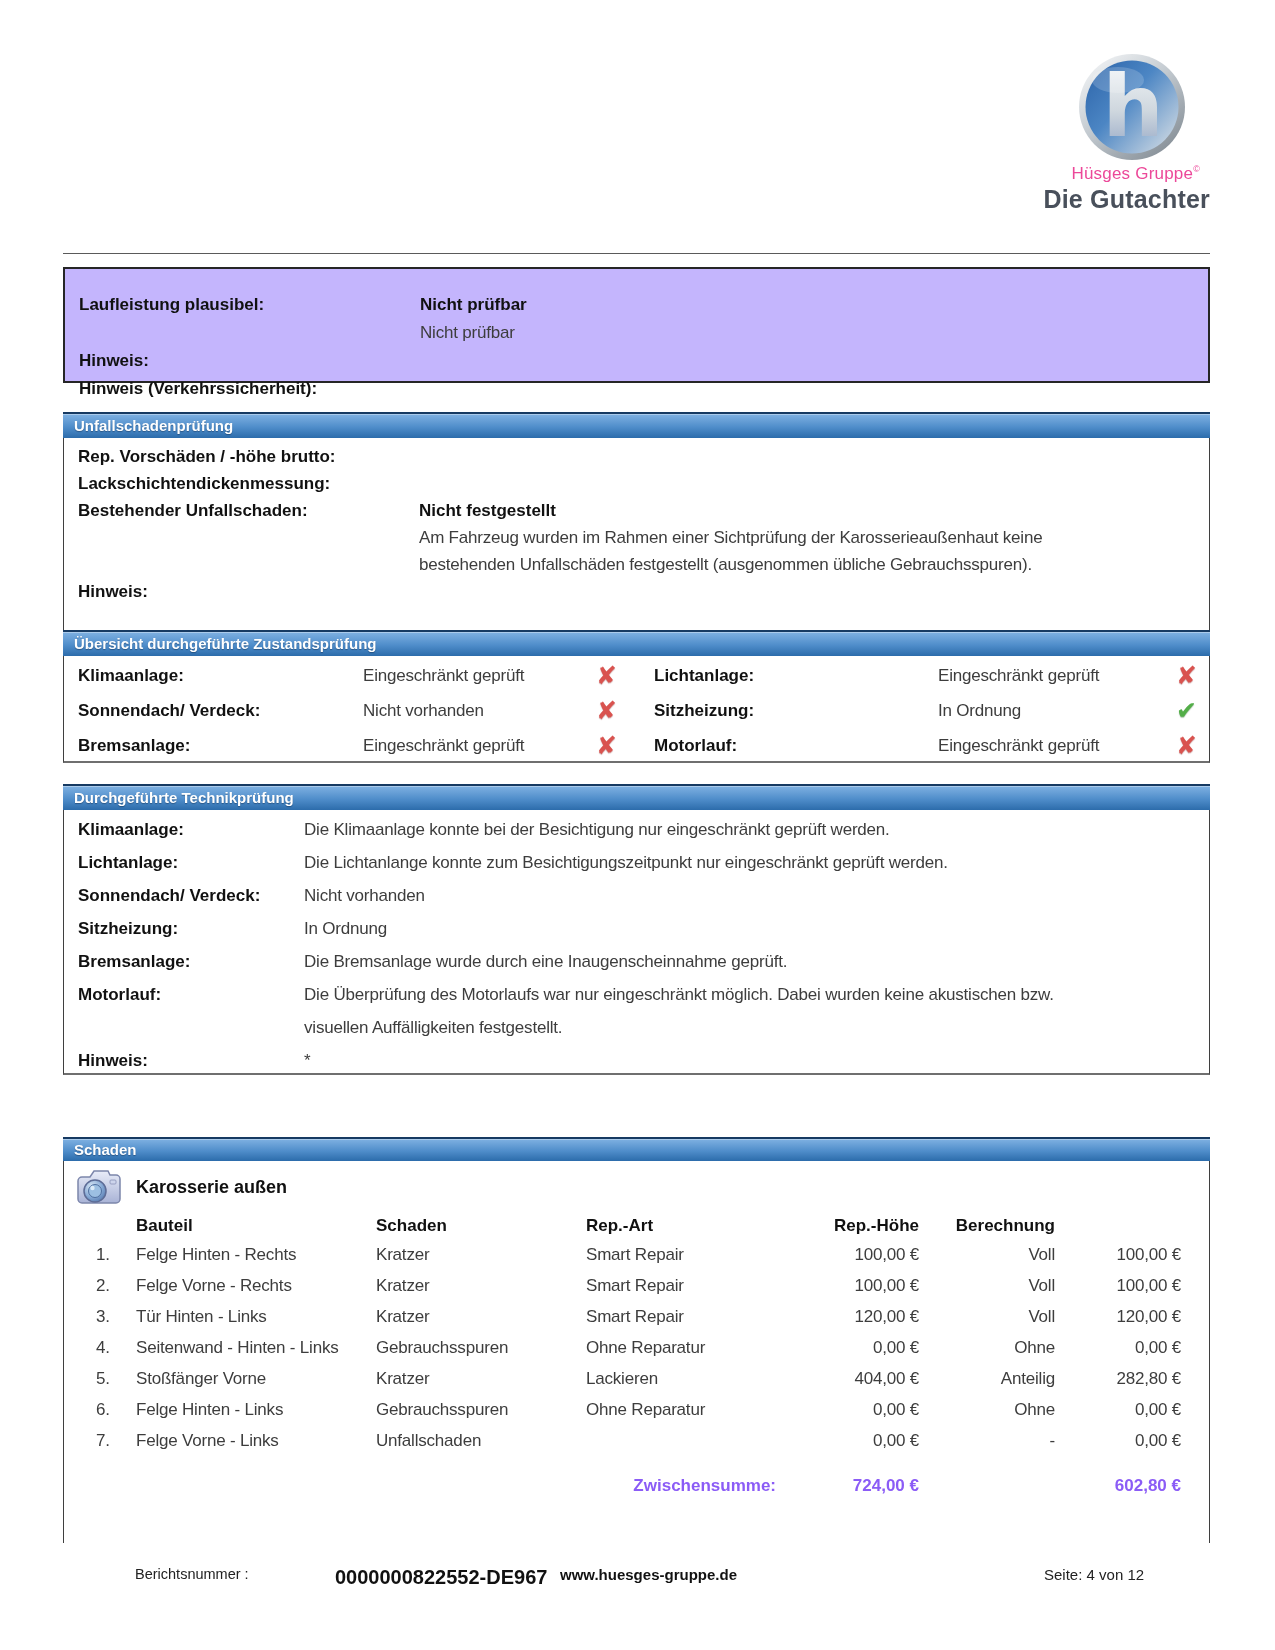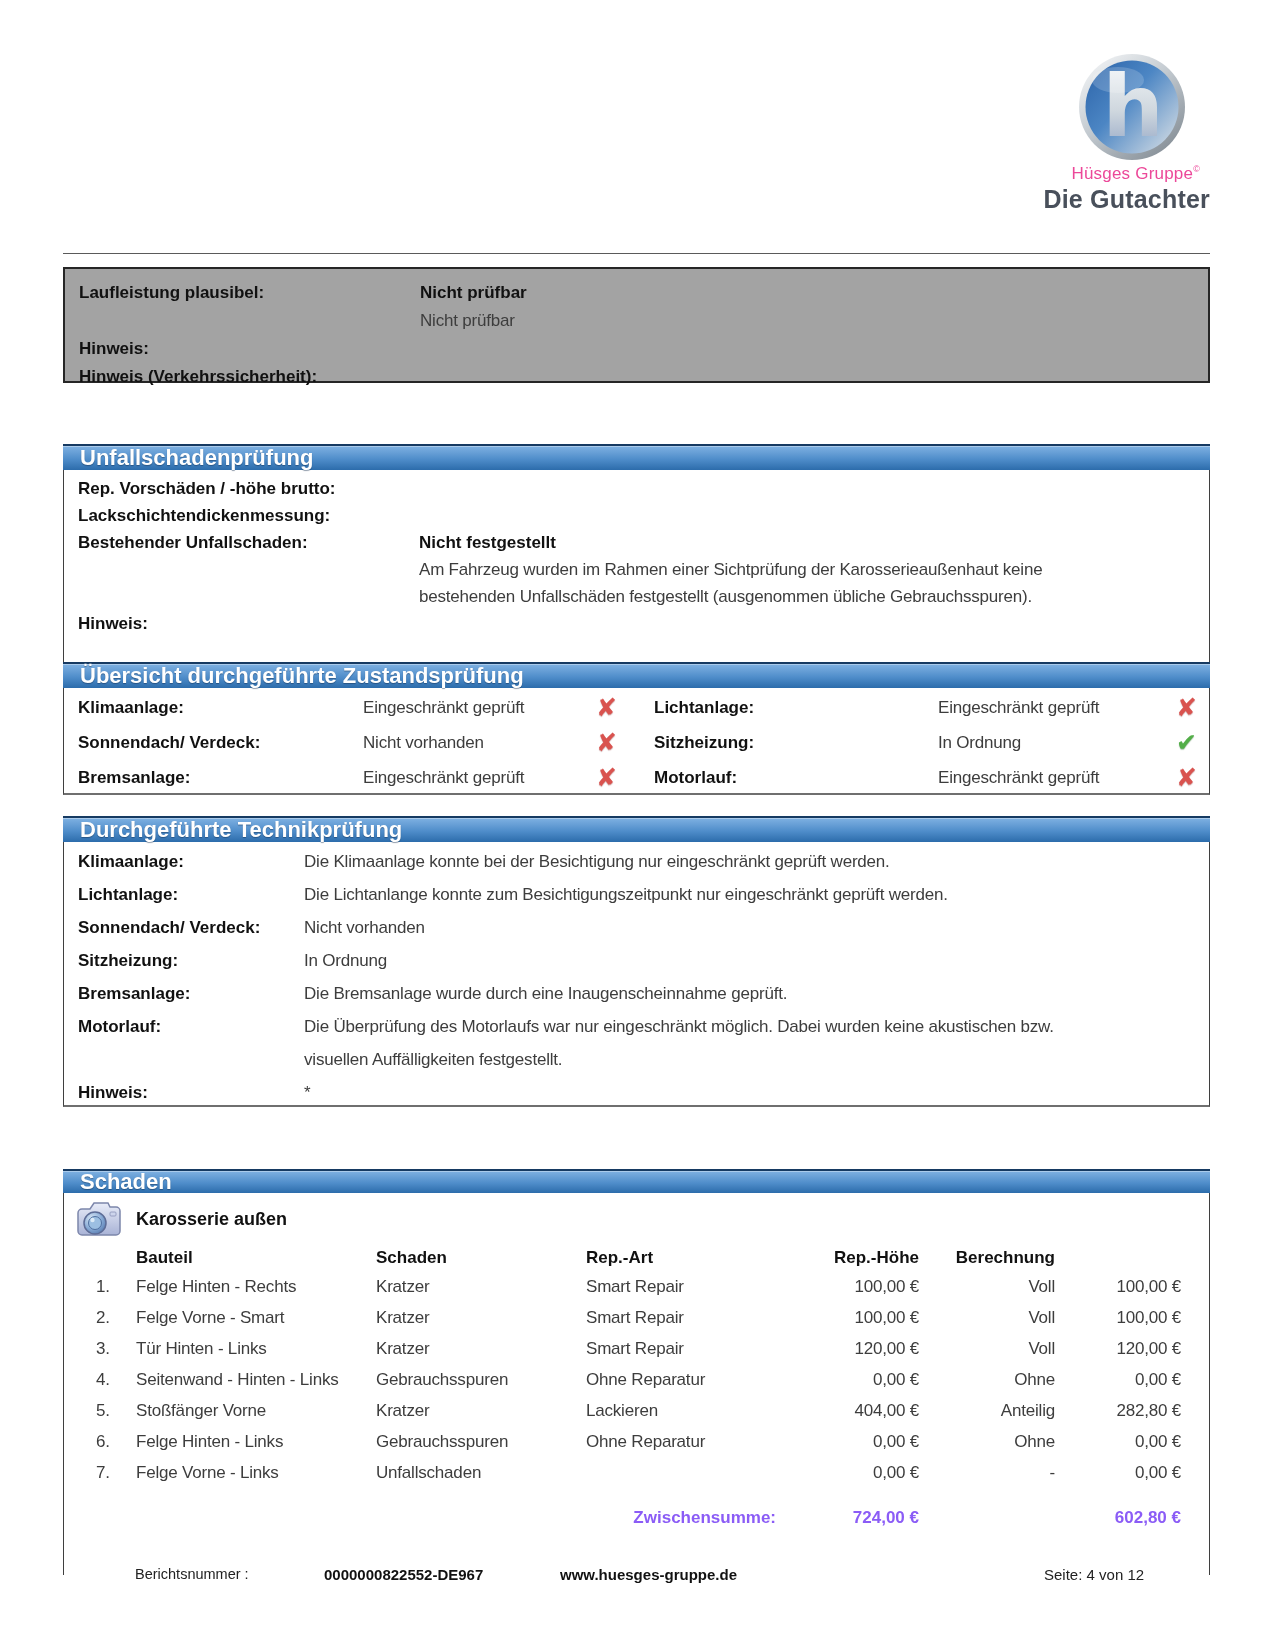--- a/index.html
+++ b/index.html
@@ -16,34 +16,34 @@
   .logo-tagline { font-size:25px; font-weight:bold; color:#49505b; letter-spacing:0.2px; margin-top:1px; }
 
   
   .rule-top { position:absolute; left:63px; top:253px; width:1147px; border-top:1px solid #5a5a5a; }
   .panel { position:absolute; left:63px; width:1147px; box-sizing:border-box; }
   .bar {
     height:26px; box-sizing:border-box;
     background:linear-gradient(180deg,#7fb1e2 0%, #4f8dca 55%, #2c6cab 100%);
     border-top:2px solid #163a62;
     box-shadow:inset 0 1px 0 rgba(255,255,255,.35);
-    color:#fff; font-weight:bold; font-size:22px; line-height:23px;
-    padding-left:17px; text-shadow:0 1px 1px rgba(15,40,70,.45);margin-top:32px;
+    color:#fff; font-weight:bold; font-size:15px; line-height:23px;
+    padding-left:11px; text-shadow:0 1px 1px rgba(15,40,70,.45);
   }
   .pbody {
     background:#fff; box-sizing:border-box;
     border:1px solid #3f3f3f; border-top:none; border-bottom:2px solid #6f6f6f;
   }
   .row { display:flex; }
   .lbl { font-weight:bold; font-size:17px; color:#111; }
   .val { font-size:17px; color:#3d3d3d; letter-spacing:-0.2px; }
   .val-b { font-weight:bold; color:#111; letter-spacing:0; }
 
   
-  .box1 { top:267px; border:2px solid #262626; background:#a3a3a3; padding-top:10px; height:116px; }
+  .box1 { top:267px; border:2px solid #262626; background:#c4b5fd; padding-top:22px; height:116px; }
   .box1 .row { line-height:28px; padding-left:14px; }
   .box1 .lbl { width:341px; flex:none; }
 
   
   .p-unfall { top:412px; }
   .p-unfall .pbody { padding-top:5px; height:210px; }
   .p-unfall .row { line-height:27px; padding-left:14px; }
   .p-unfall .lbl { width:341px; flex:none; }
   .p-unfall .para { padding-left:355px; line-height:27px; }
 
@@ -81,21 +81,21 @@
   .dhead { line-height:26px; font-weight:bold; color:#111; letter-spacing:0; }
   .drow  { line-height:31px; }
   .c-r { text-align:right; }
   .c-bauteil { max-width:205px; }
   .dsub { margin-top:14px; font-weight:bold; color:#8b5cf6; letter-spacing:0; line-height:31px; }
   .dsub .span4 { grid-column:1 / 5; text-align:right; }
 
   
   .f-item { position:absolute; top:1566px; font-size:14.5px; color:#222; }
   .f-label  { left:135px; }
-  .f-number { left:324px; font-weight:bold; color:#111; font-size:15px; }
+  .f-number { left:335px; font-weight:bold; color:#111; font-size:20px; }
   .f-site   { left:560px; font-weight:bold; color:#111; font-size:15px; }
   .f-page   { left:1044px; font-size:15px; }
 </style>
 </head>
 <body>
 
 <div class="page">
 
   <div class="logo-block">
     <svg class="logo-mark" width="112" height="110" viewBox="0 0 112 110">
@@ -279,21 +279,21 @@
         <span>1.</span>
         <span class="c-bauteil">Felge Hinten - Rechts</span>
         <span>Kratzer</span>
         <span>Smart Repair</span>
         <span class="c-r">100,00 €</span>
         <span class="c-r">Voll</span>
         <span class="c-r">100,00 €</span>
       </div>
       <div class="dgrid drow">
         <span>2.</span>
-        <span class="c-bauteil">Felge Vorne - Smart</span>
+        <span class="c-bauteil">Felge Vorne - Rechts</span>
         <span>Kratzer</span>
         <span>Smart Repair</span>
         <span class="c-r">100,00 €</span>
         <span class="c-r">Voll</span>
         <span class="c-r">100,00 €</span>
       </div>
       <div class="dgrid drow">
         <span>3.</span>
         <span class="c-bauteil">Tür Hinten - Links</span>
         <span>Kratzer</span>

